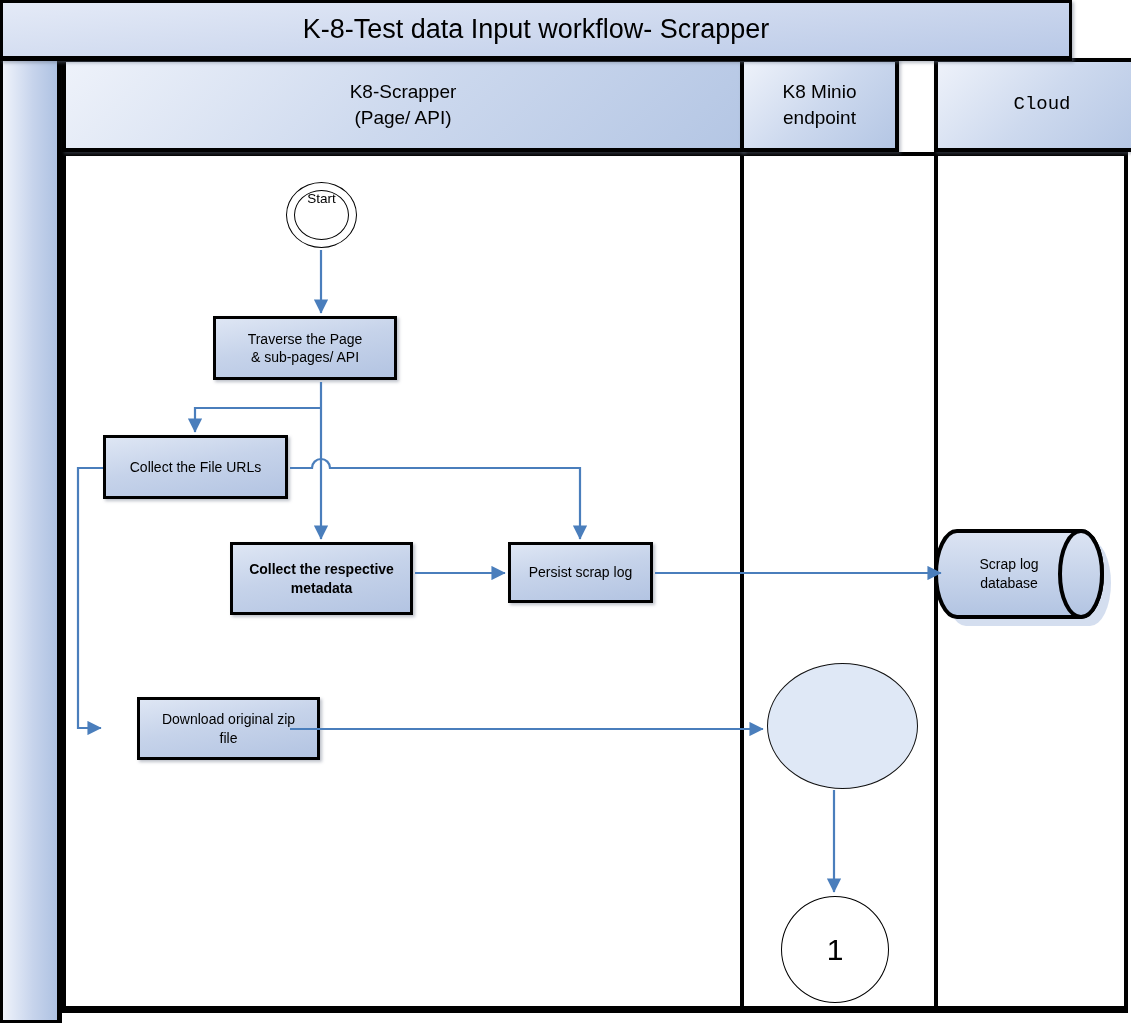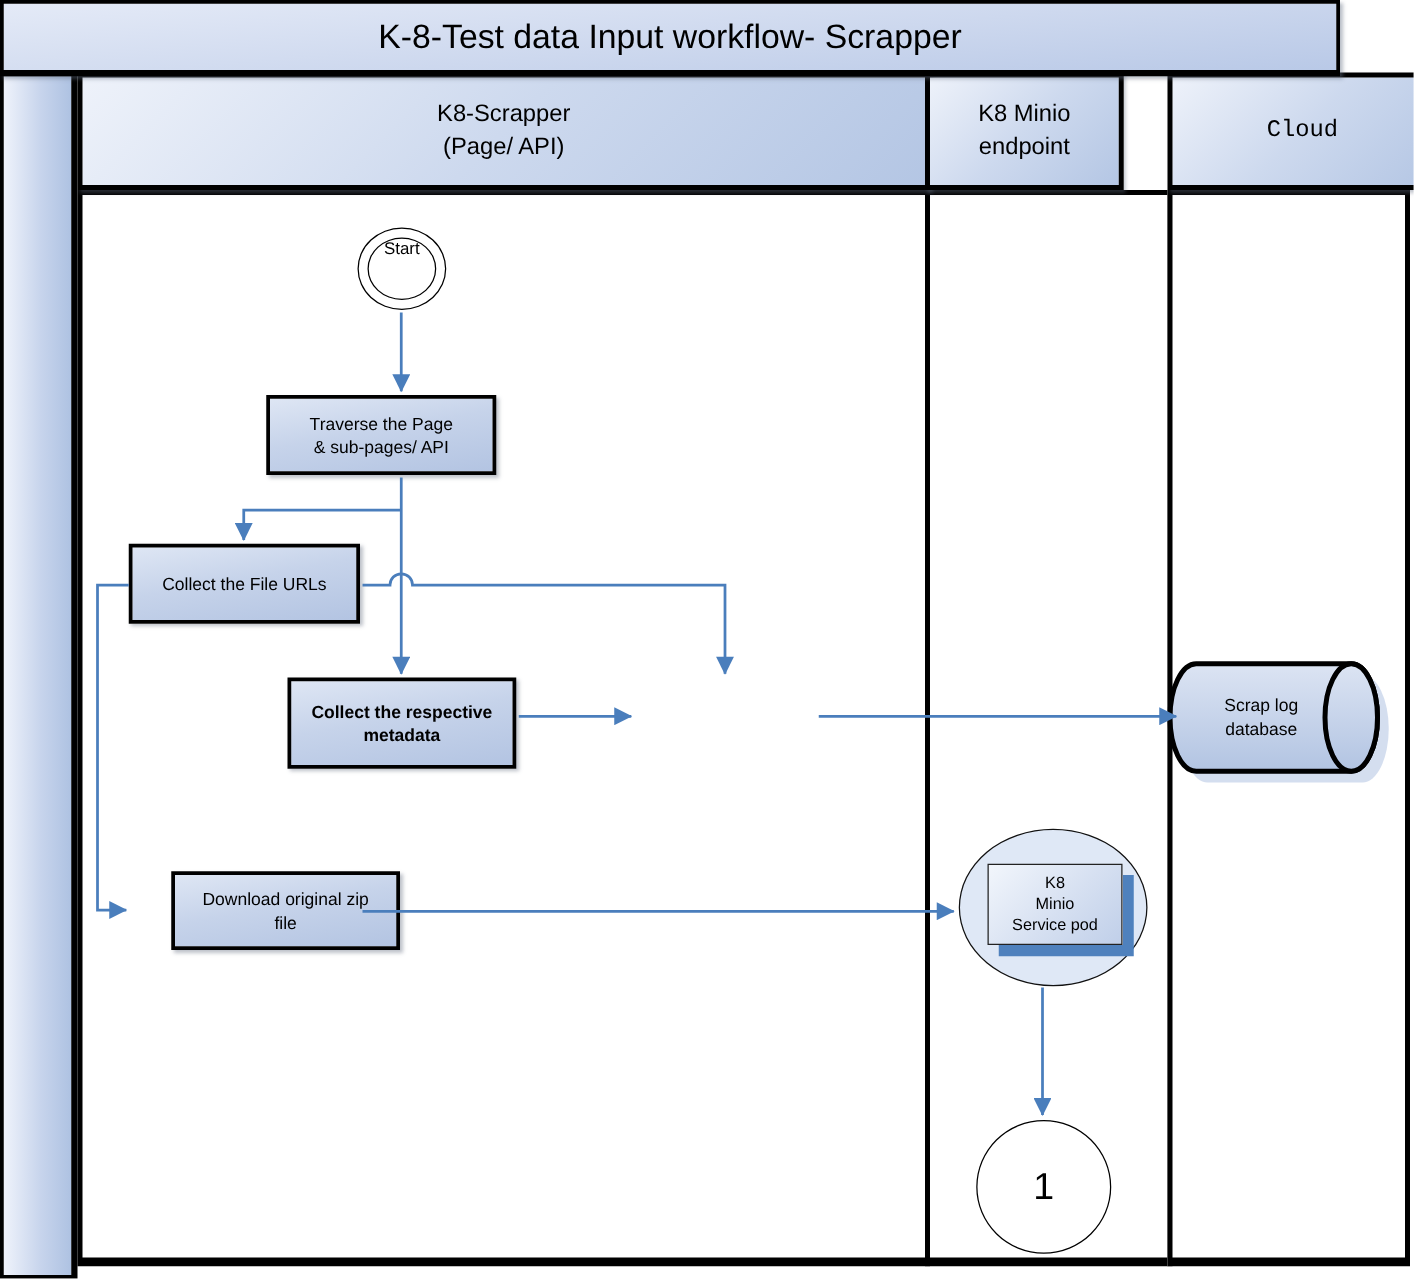--- a/index.html
+++ b/index.html
@@ -126,31 +126,29 @@
     <span class="pre">Traverse the Page
 &amp; sub-pages/ API</span>
   </div>
   <div class="node" id="node-collect-urls">
     <span class="pre">Collect the File URLs</span>
   </div>
   <div class="node" id="node-collect-metadata">
     <span class="pre">Collect the respective
 metadata</span>
   </div>
+  <div class="node" id="node-persist-log">
+    <span class="pre">Persist scrap log</span>
+  </div>
   <div class="node" id="node-download-zip">
     <span class="pre">Download original zip
 file</span>
   </div>
 
   <div id="node-minio-ellipse"></div>
-  <div id="minio-pod-box">
-    <span class="pre">K8
-Minio
-Service pod</span>
-  </div>
 
   <div id="node-connector-1">
     <span>1</span>
   </div>
 
   <div id="scrap-db-label">
     <span class="pre">Scrap log
 database</span>
   </div>
 

